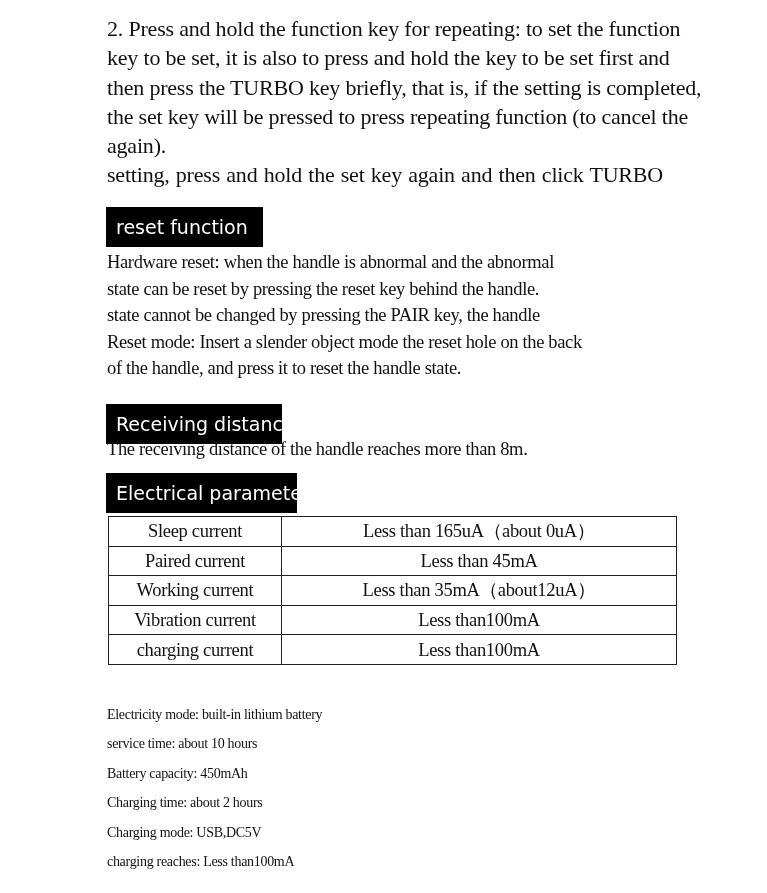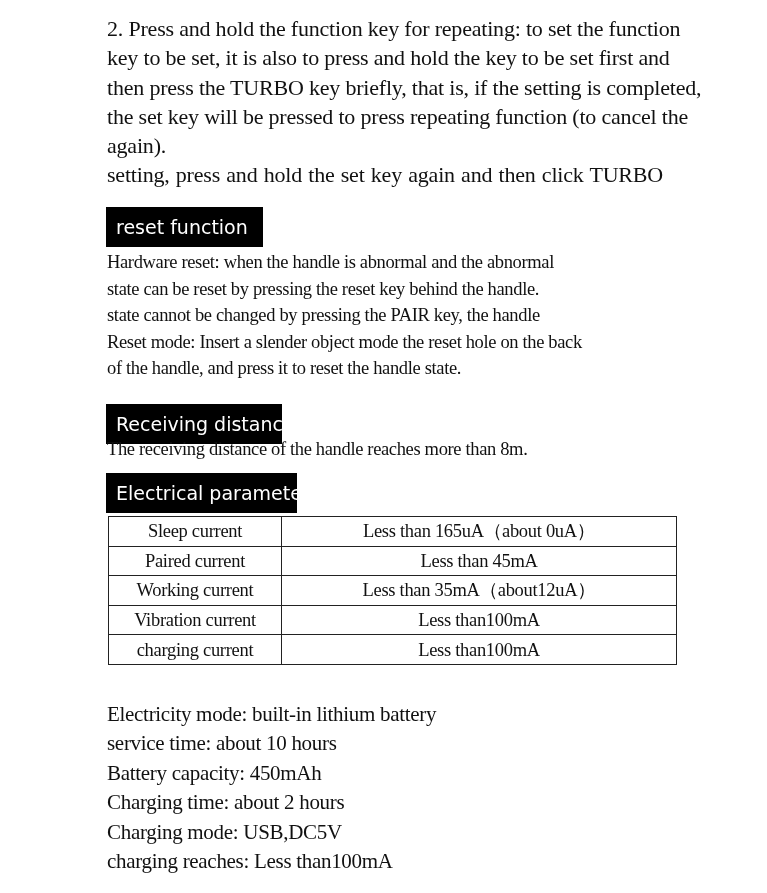--- a/index.html
+++ b/index.html
@@ -88,21 +88,21 @@
       vertical-align: middle;
       line-height: 28px;
     }
     .params-table td.name {
       width: 172px;
     }
     .specs {
       position: absolute;
       left: 107px;
       top: 700px;
-      font-size: 21px;
+      font-size: 14px;
       line-height: 29.4px;
       letter-spacing: -0.3px;
       white-space: nowrap;
     }
     .specs .spec-line {
       display: block;
     }
   </style>
 </head>
 <body>

